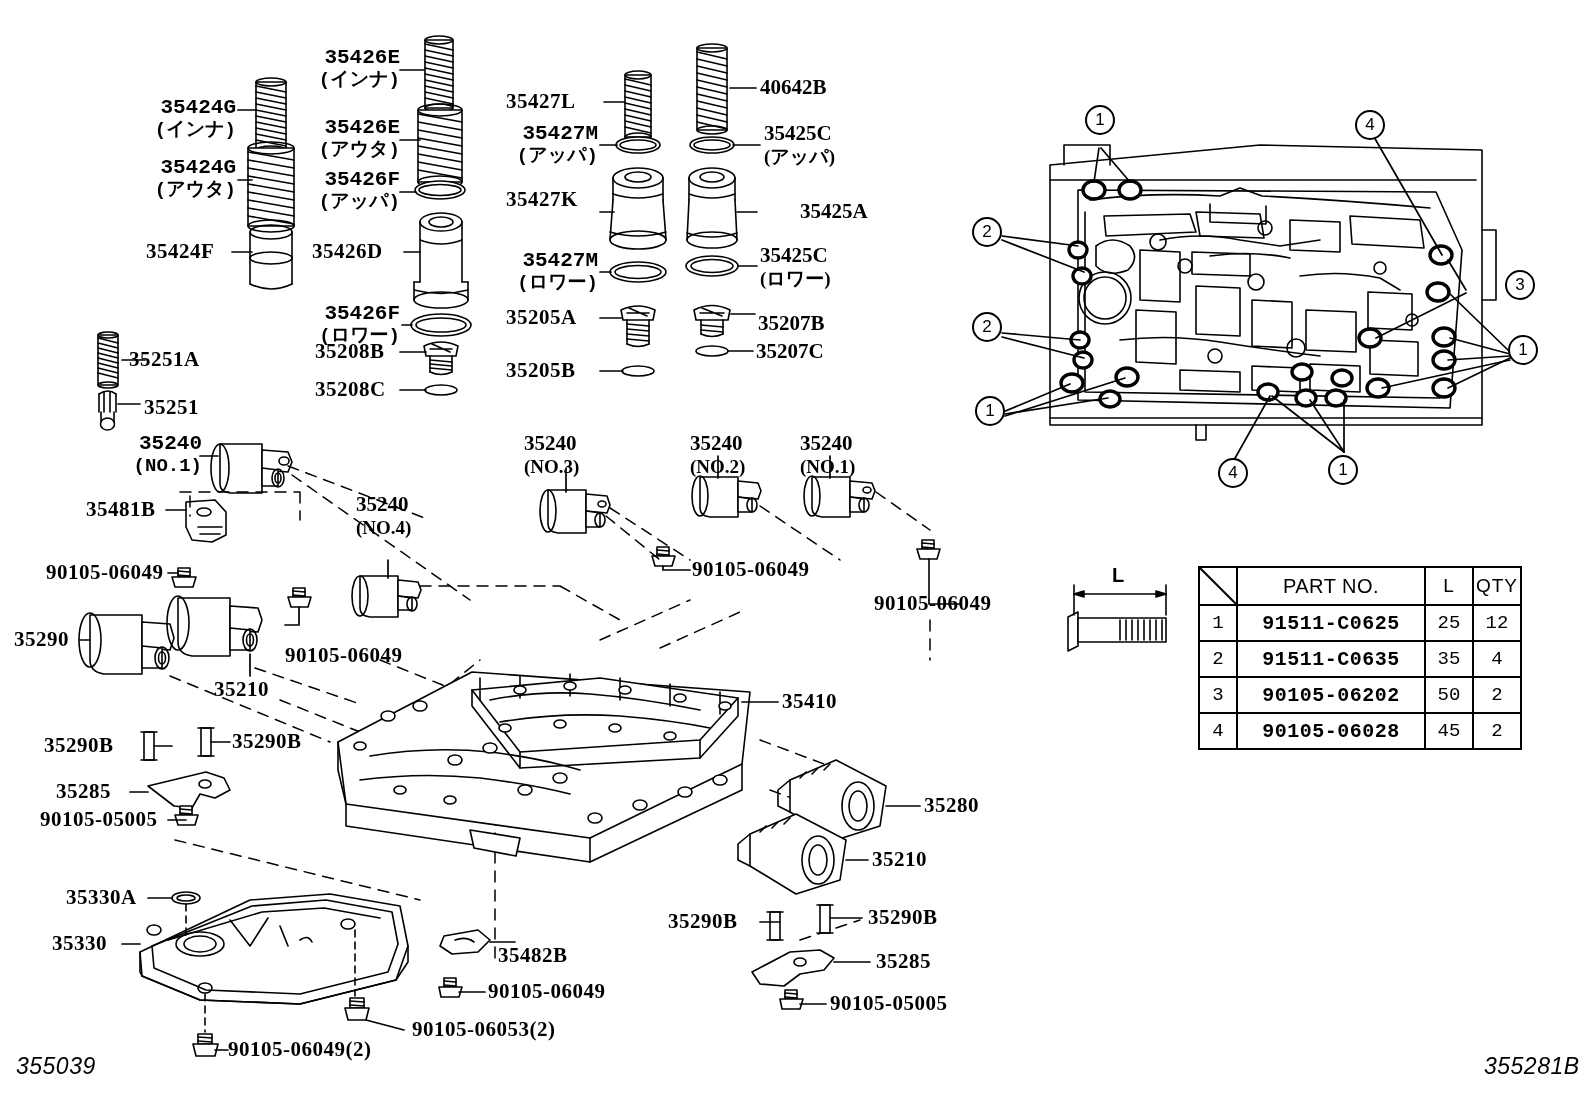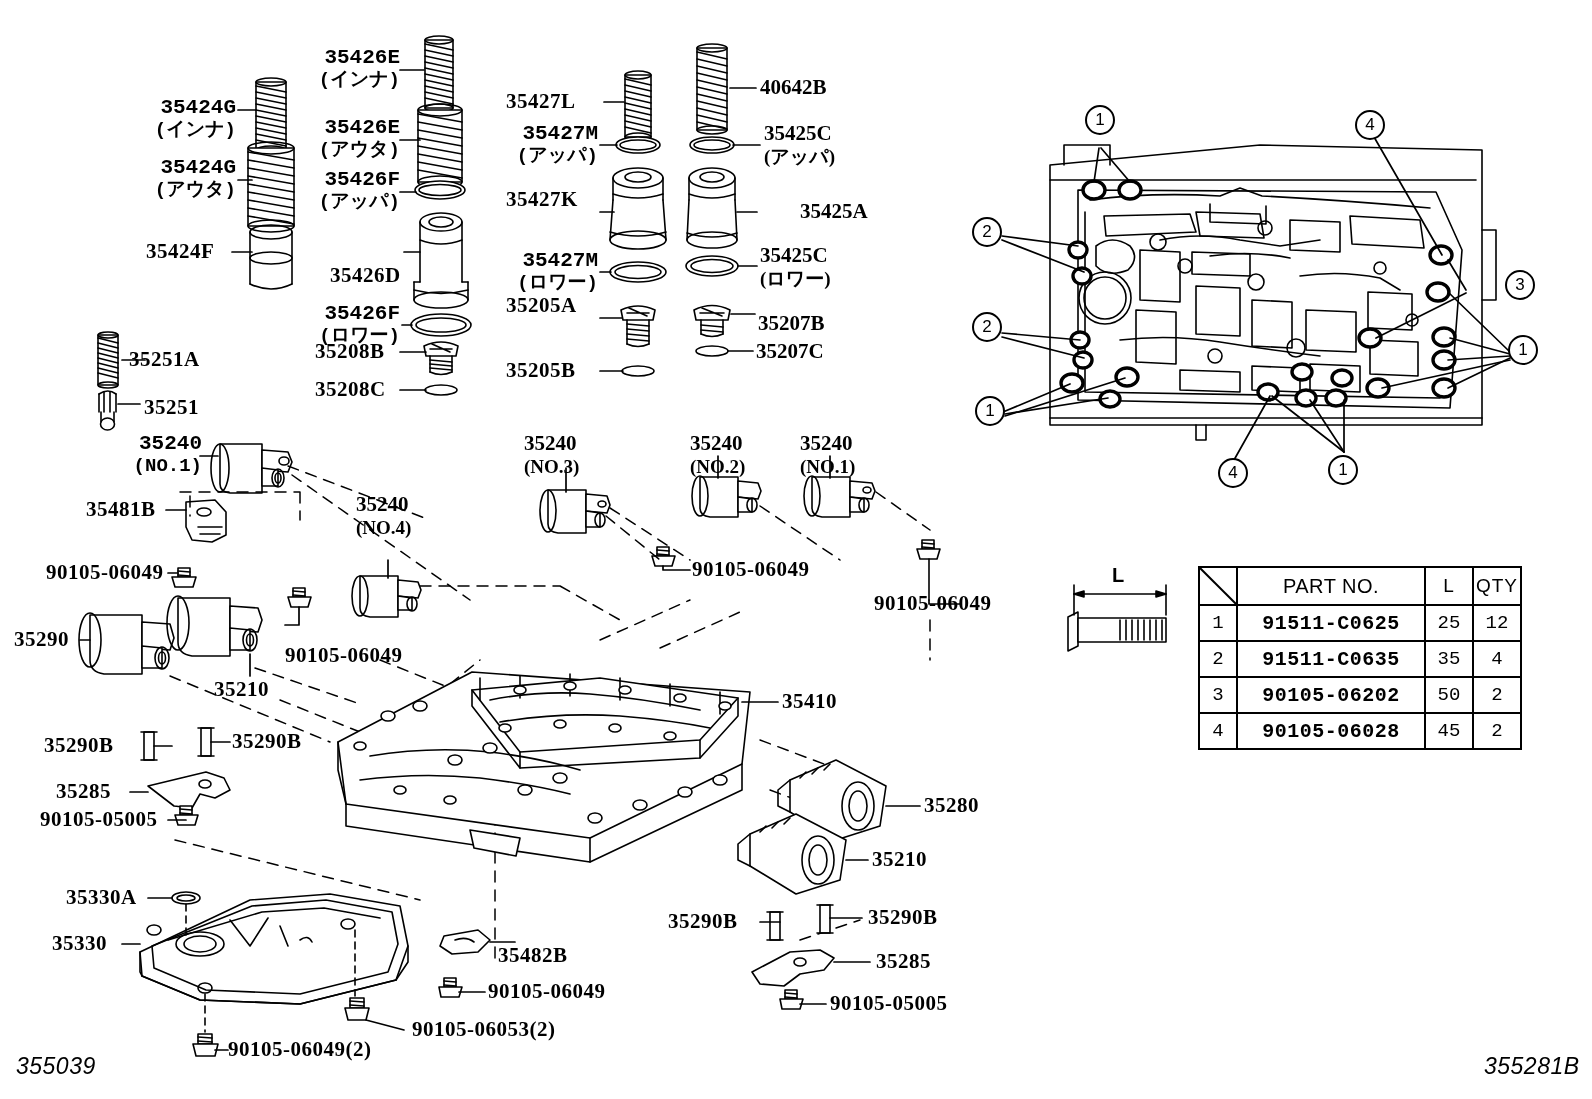--- a/index.html
+++ b/index.html
@@ -690,39 +690,39 @@
     <span class="l2">(インナ)</span>
   </div>
   <div class="lbl2" style="left:300px;top:116px;width:100px;">
     <span class="l1">35426E</span>
     <span class="l2">(アウタ)</span>
   </div>
   <div class="lbl2" style="left:300px;top:168px;width:100px;">
     <span class="l1">35426F</span>
     <span class="l2">(アッパ)</span>
   </div>
-  <div class="lbl" style="left:330px;top:240px;margin-top:24px;">35426D</div>
+  <div class="lbl" style="left:312px;top:240px;">35426D</div>
   <div class="lbl2" style="left:300px;top:302px;width:100px;">
     <span class="l1">35426F</span>
     <span class="l2">(ロワー)</span>
   </div>
   <div class="lbl" style="left:315px;top:340px;">35208B</div>
   <div class="lbl" style="left:315px;top:378px;">35208C</div>
 
   <div class="lbl" style="left:506px;top:90px;">35427L</div>
   <div class="lbl2" style="left:498px;top:122px;width:100px;">
     <span class="l1">35427M</span>
     <span class="l2">(アッパ)</span>
   </div>
   <div class="lbl" style="left:506px;top:188px;">35427K</div>
   <div class="lbl2" style="left:498px;top:249px;width:100px;">
     <span class="l1">35427M</span>
     <span class="l2">(ロワー)</span>
   </div>
-  <div class="lbl" style="left:506px;top:294px;">35205A</div>
+  <div class="lbl" style="left:506px;top:306px;">35205A</div>
   <div class="lbl" style="left:506px;top:359px;">35205B</div>
 
   <div class="lblL" style="left:760px;top:76px;">
     <span class="l1">40642B</span>
   </div>
   <div class="lblL" style="left:764px;top:122px;">
     <span class="l1">35425C</span>
     <span class="l2">(アッパ)</span>
   </div>
   <div class="lblL" style="left:760px;top:200px;margin-left:40px;">

